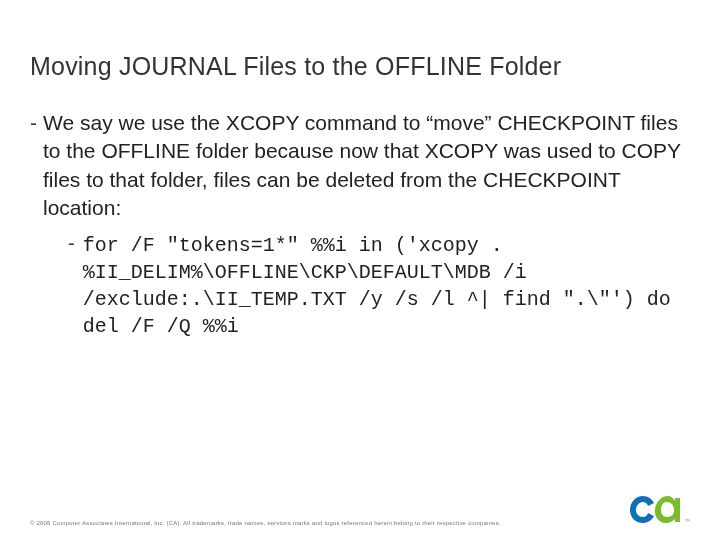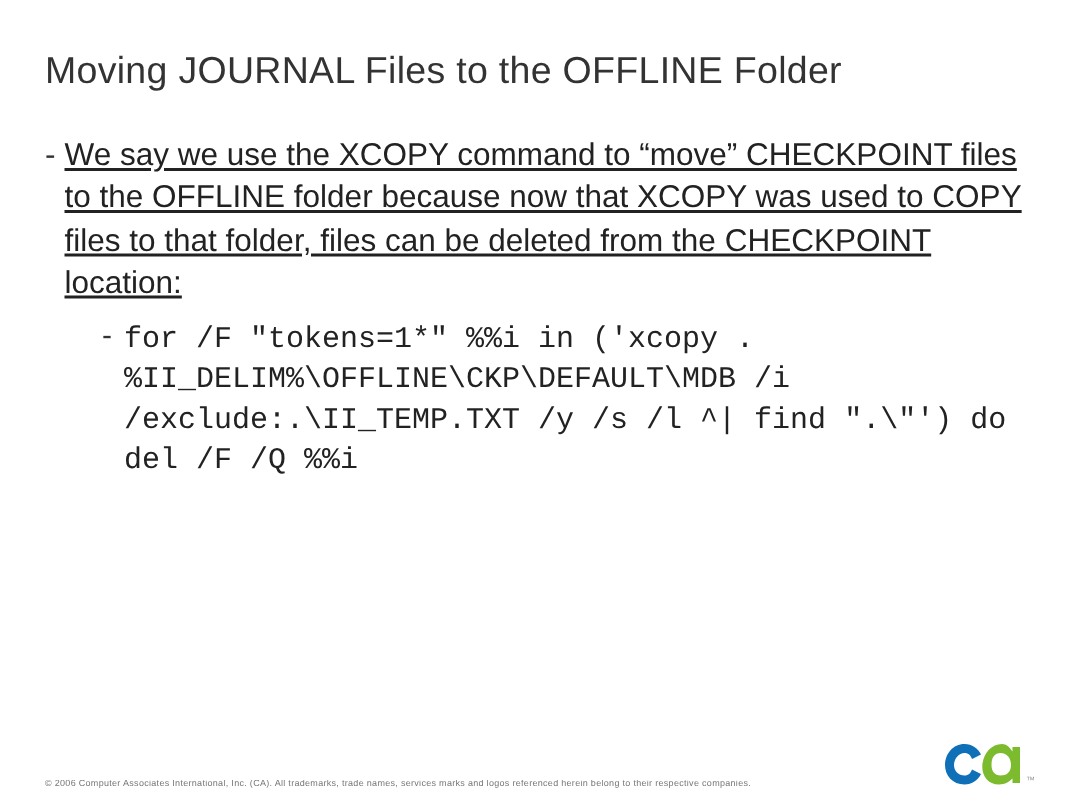--- a/index.html
+++ b/index.html
@@ -1,21 +1,21 @@
 <!DOCTYPE html>
 <html><head>
 <meta charset="utf-8">
 <style>
   * { margin: 0; padding: 0; box-sizing: border-box; }
   html, body { width: 720px; height: 540px; font-family: Arial, Helvetica, sans-serif; background: #fff; color: #222; }
-  .slide { position: relative; width: 720px; height: 540px; padding: 33px 30px 0 30px; }
+  .slide { position: relative; width: 720px; height: 540px; padding: 52px 30px 0 30px; }
   .title { font-size: 25px; font-weight: 400; color: #333; margin-bottom: 28px; letter-spacing: 0.2px; }
   .bullet-l1 { display: flex; font-size: 21px; line-height: 1.35; color: #222; margin-bottom: 10px; }
   .bullet-l1 .dash { flex: 0 0 auto; padding-right: 6px; color: #333; }
-  .bullet-l1 .txt { flex: 1 1 auto; text-decoration: underline; }
+  .bullet-l1 .txt { flex: 1 1 auto; }
   .bullet-l2 { display: flex; margin-left: 38px; margin-top: 6px; }
   .bullet-l2 .dash { flex: 0 0 auto; padding-right: 8px; font-size: 20px; color: #333; font-family: Arial, sans-serif; }
   .bullet-l2 .code { flex: 1 1 auto; font-family: "Courier New", Courier, monospace; font-size: 20px; line-height: 1.35; color: #222; white-space: pre-wrap; word-break: break-word; }
   .footer { position: absolute; left: 0; right: 0; bottom: 14px; padding: 0 30px; display: flex; align-items: flex-end; justify-content: space-between; }
   .copyright { font-size: 6px; color: #777; letter-spacing: 0.2px; white-space: nowrap; overflow: hidden; }
   .logo { width: 54px; height: 36px; }
   .logo svg { width: 100%; height: 100%; display: block; }
   .tm { font-size: 6px; color: #999; align-self: flex-end; margin-left: 2px; margin-bottom: 2px; }
   .logo-wrap { display: flex; align-items: flex-end; }
 </style>

